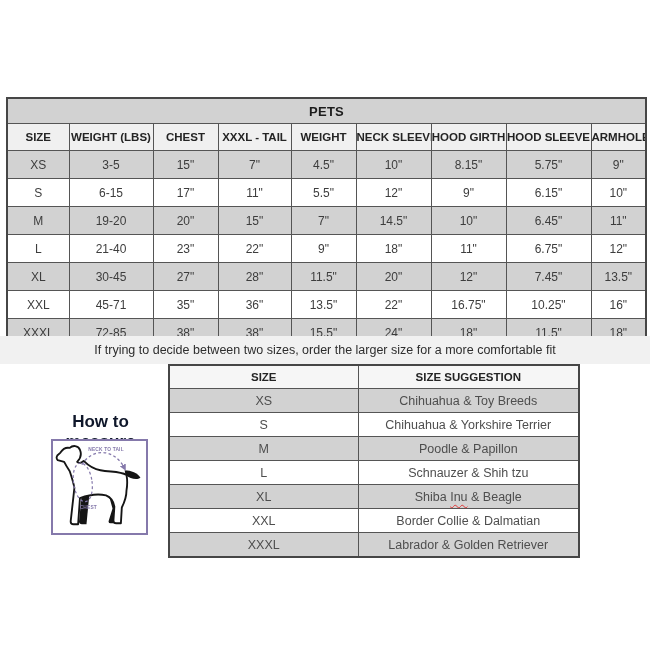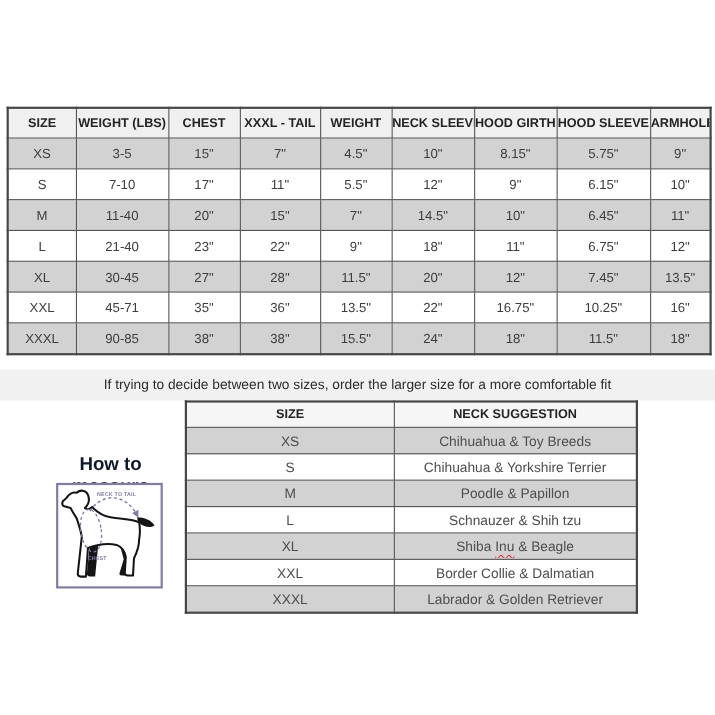--- a/index.html
+++ b/index.html
@@ -75,20 +75,23 @@
         <col style="width:84px">
         <col style="width:65px">
       <col style="width:73px">
         <col style="width:65px">
         <col style="width:75px">
       <col style="width:75px">
         <col style="width:85px">
         <col style="width:55px">
     </colgroup>
     <tbody id="petsBody">
+        <tr>
+          <td colspan="9" class="title-cell">PETS</td>
+        </tr>
         <tr class="head-row">
           <td>SIZE</td>
           <td>WEIGHT (LBS)</td>
           <td>CHEST</td>
           <td>XXXL - TAIL</td>
           <td>WEIGHT</td>
           <td>NECK SLEEVE</td>
           <td>HOOD GIRTH</td>
           <td>HOOD SLEEVE</td>
           <td>ARMHOLE</td>
@@ -99,32 +102,32 @@
           <td>15"</td>
           <td>7"</td>
           <td>4.5"</td>
           <td>10"</td>
           <td>8.15"</td>
           <td>5.75"</td>
           <td>9"</td>
         </tr>
         <tr class="data-row">
           <td>S</td>
-          <td>7-10</td>
+          <td>6-15</td>
           <td>17"</td>
           <td>11"</td>
           <td>5.5"</td>
           <td>12"</td>
           <td>9"</td>
           <td>6.15"</td>
           <td>10"</td>
         </tr>
         <tr class="data-row shaded">
           <td>M</td>
-          <td>11-40</td>
+          <td>19-20</td>
           <td>20"</td>
           <td>15"</td>
           <td>7"</td>
           <td>14.5"</td>
           <td>10"</td>
           <td>6.45"</td>
           <td>11"</td>
         </tr>
         <tr class="data-row">
           <td>L</td>
@@ -154,21 +157,21 @@
           <td>35"</td>
           <td>36"</td>
           <td>13.5"</td>
           <td>22"</td>
           <td>16.75"</td>
           <td>10.25"</td>
           <td>16"</td>
         </tr>
         <tr class="data-row shaded">
           <td>XXXL</td>
-          <td>90-85</td>
+          <td>72-85</td>
           <td>38"</td>
           <td>38"</td>
           <td>15.5"</td>
           <td>24"</td>
           <td>18"</td>
           <td>11.5"</td>
           <td>18"</td>
         </tr>
       </tbody>
   </table>
@@ -209,21 +212,21 @@
   </div>
 
   <table id="breedTable" class="abs">
     <colgroup>
         <col style="width:189px">
         <col style="width:221px">
       </colgroup>
     <tbody id="breedBody">
         <tr class="head-row">
           <td>SIZE</td>
-          <td>NECK SUGGESTION</td>
+          <td>SIZE SUGGESTION</td>
         </tr>
         <tr class="data-row shaded">
           <td>XS</td>
           <td>Chihuahua &amp; Toy Breeds</td>
         </tr>
         <tr class="data-row">
           <td>S</td>
           <td>Chihuahua &amp; Yorkshire Terrier</td>
         </tr>
         <tr class="data-row shaded">

